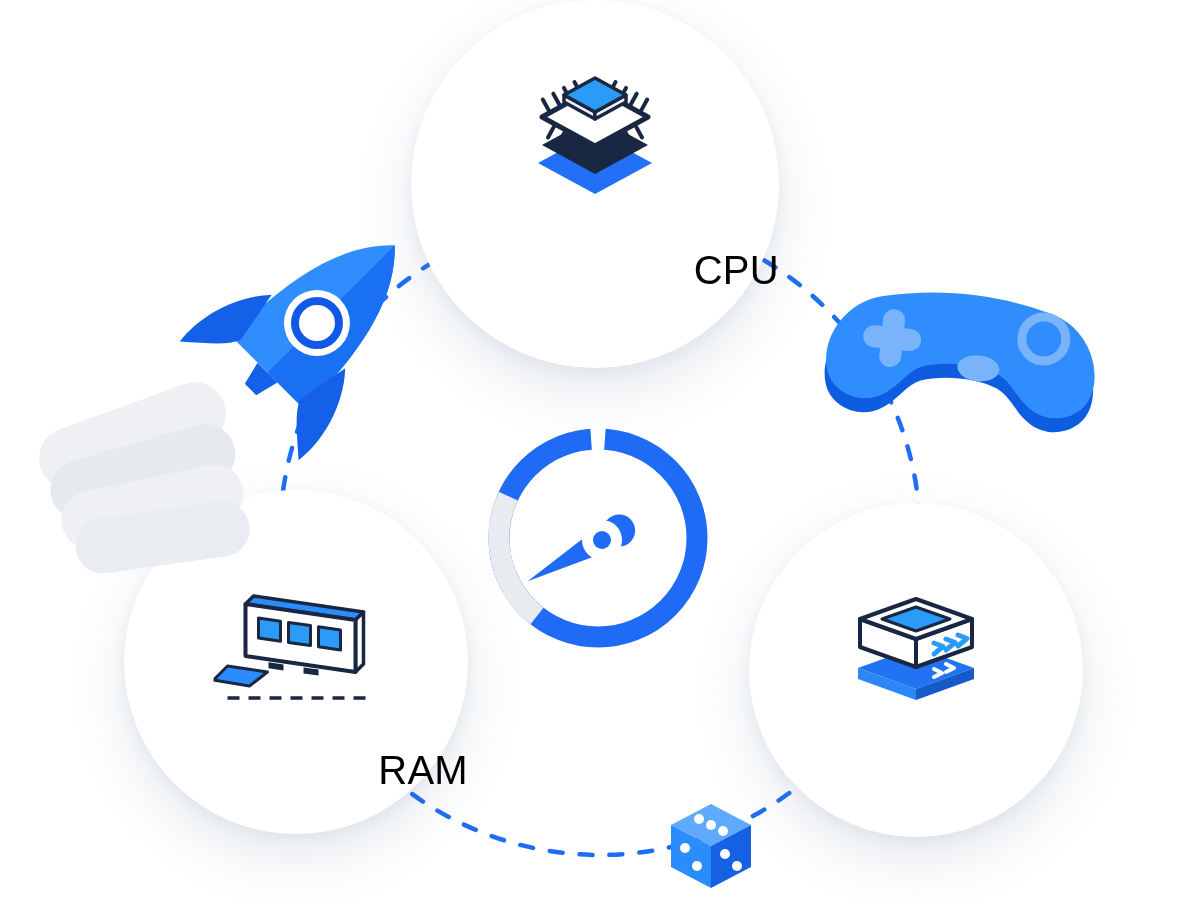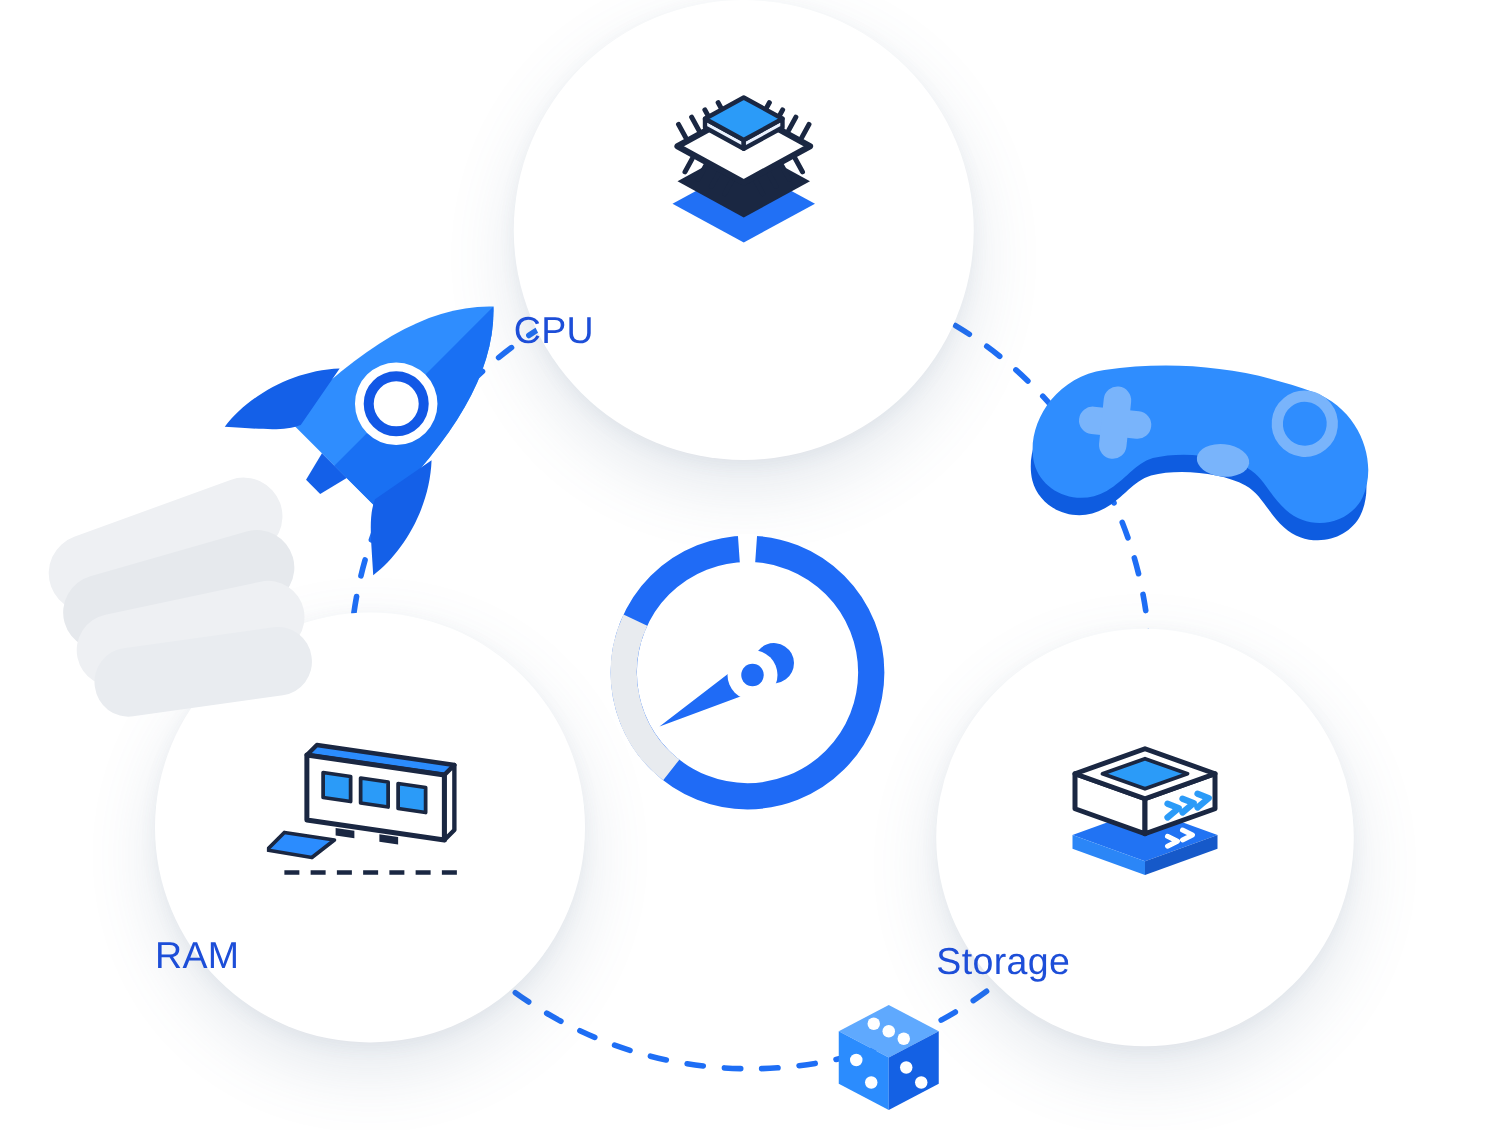--- a/index.html
+++ b/index.html
@@ -26,24 +26,24 @@
     position: absolute;
     left: 50%;
     transform: translateX(-50%);
   }
   .node-cpu .node-icon     { top: 52px; }
   .node-ram .node-icon     { top: 72px; }
   .node-storage .node-icon { top: 70px; }
   .node-label {
     position: absolute;
     width: 100%;
-    text-align: left;
-    font-size: 30px;
+    text-align: right;
+    font-size: 40px;
     font-weight: 500;
-    color: #1d4ed8;
+    color: #000000;
     letter-spacing: 0.3px;
     user-select: none;
   }
   .node-cpu .node-label     { top: 248px; }
   .node-ram .node-label     { top: 258px; }
   .node-storage .node-label { top: 250px; }
   .rocket-svg  { left: 20px;  top: 180px; }
   .gamepad-svg { left: 802px; top: 272px; }
   .gauge-svg   { left: 478px; top: 418px; }
   .dice-svg    { left: 663px; top: 798px; }
@@ -127,21 +127,20 @@
         <path d="M98 96 l8 4 l-8 4 M110 91 l8 4 l-8 4" stroke="#ffffff" stroke-width="4" fill="none" stroke-linecap="round" stroke-linejoin="round"></path>
       </g>
       <g>
         <polygon points="24,46 80,66 80,94 24,74" fill="#ffffff" stroke="#1a2742" stroke-width="4" stroke-linejoin="round"></polygon>
         <polygon points="136,46 80,66 80,94 136,74" fill="#ffffff" stroke="#1a2742" stroke-width="4" stroke-linejoin="round"></polygon>
         <polygon points="80,26 136,46 80,66 24,46" fill="#ffffff" stroke="#1a2742" stroke-width="4" stroke-linejoin="round"></polygon>
         <polygon points="80,34 114,46 80,58 46,46" fill="#2b9bf8" stroke="#1a2742" stroke-width="3" stroke-linejoin="round"></polygon>
         <path d="M98 70 l9 3.5 L98 81 M110 66 l9 3.5 L110 77 M122 62 l9 3.5 L122 73" stroke="#2b9bf8" stroke-width="5" fill="none" stroke-linecap="round" stroke-linejoin="round"></path>
       </g>
     </svg>
-    <div class="node-label">Storage</div>
   </div>
 
   <svg class="abs rocket-svg" width="440" height="400" viewBox="0 0 440 400">
     <g>
       <rect x="15" y="225" width="195" height="62" rx="31" fill="#eef0f3" transform="rotate(-20 112 256)"></rect>
       <rect x="28" y="262" width="190" height="60" rx="30" fill="#e6e9ed" transform="rotate(-16 123 292)"></rect>
       <rect x="40" y="298" width="185" height="58" rx="29" fill="#eef0f3" transform="rotate(-12 132 327)"></rect>
       <rect x="55" y="330" width="175" height="55" rx="27" fill="#e9ecf0" transform="rotate(-8 142 357)"></rect>
     </g>
     <g transform="translate(280,160) rotate(45)">

